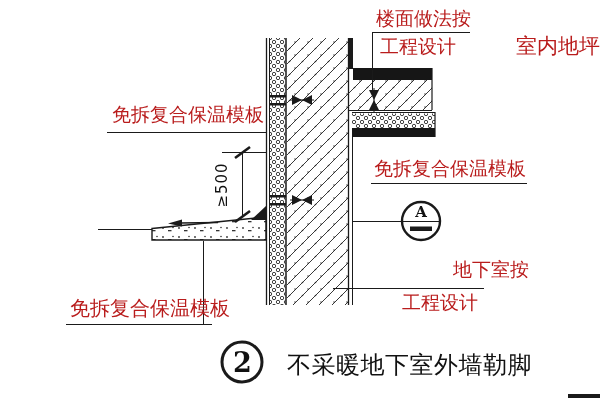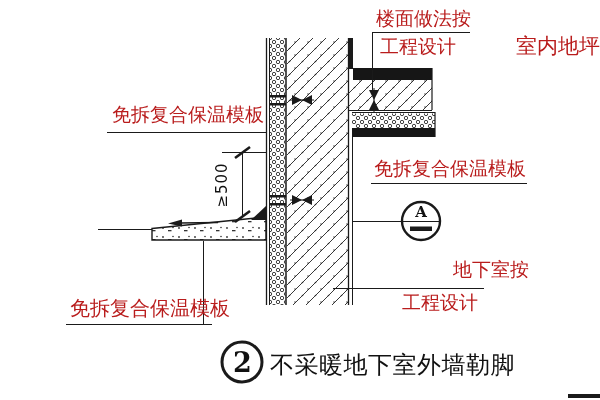--- a/index.html
+++ b/index.html
@@ -17,21 +17,21 @@
     font-family:"DejaVu Sans","Liberation Sans",sans-serif;
   }
   .lbl-a{
     position:absolute;left:409px;top:203px;width:24px;text-align:center;
     font-size:15px;font-weight:bold;
   }
   .lbl-titlenum{
     position:absolute;left:229px;top:347px;width:27px;text-align:center;
     font-size:27px;font-weight:bold;
   }
-  .lbl-title{position:absolute;left:270px;top:349px;font-size:24px;letter-spacing:0.5px;}
+  .lbl-title{position:absolute;left:287px;top:349px;font-size:24px;letter-spacing:0.5px;}
 </style>
 </head>
 <body>
 
 <div class="canvas">
 
   <svg width="600" height="400" viewBox="0 0 600 400">
     <defs>
 
       <pattern id="hatch" patternUnits="userSpaceOnUse" width="13" height="13">

